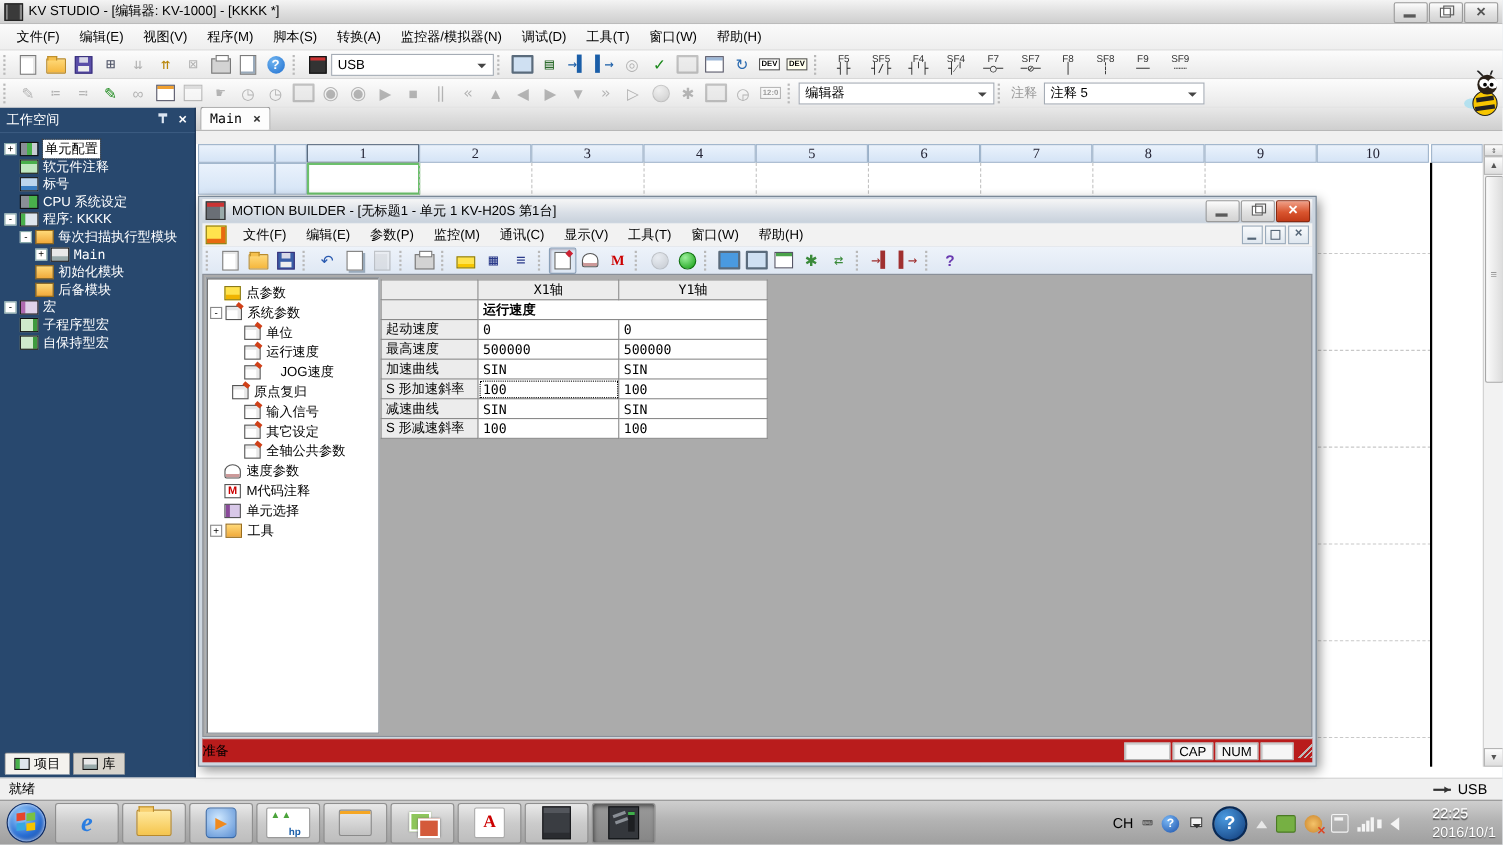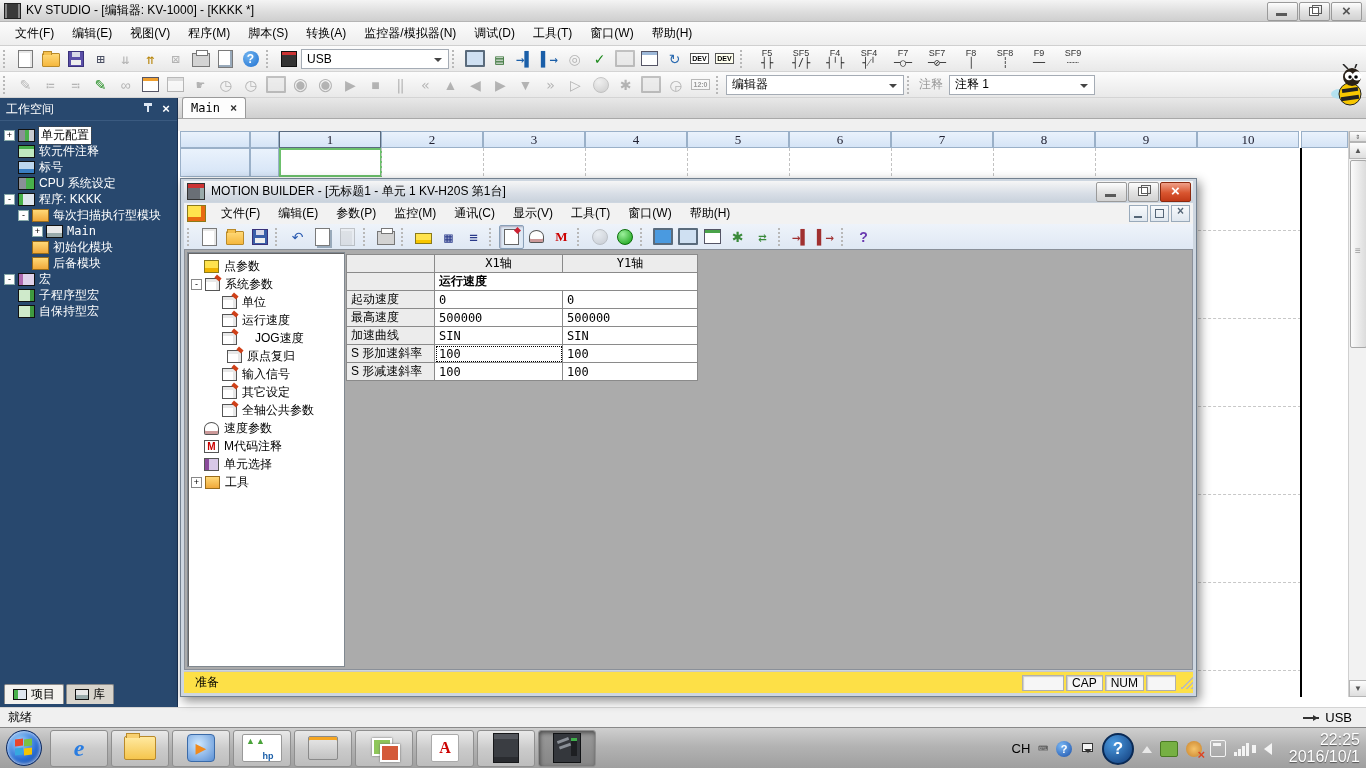--- a/index.html
+++ b/index.html
@@ -157,22 +157,22 @@
 
   
   .mtable{position:absolute;left:161px;top:4px;border-collapse:collapse;background:#fff;
     font-family:"DejaVu Sans Mono",monospace;font-size:12px;}
   .mtable td,.mtable th{border:1px solid #8a8a8a;padding:0 4px;height:15px;font-weight:normal;white-space:nowrap;box-sizing:border-box;}
   .mtable .lab{background:#ececec;width:88px;font-family:"Liberation Sans",sans-serif;}
   .mtable .hx{width:128px;background:#ececec;text-align:center;}
   .mtable .hy{width:135px;background:#ececec;text-align:center;}
   .mtable .sec{font-weight:bold;font-family:"Liberation Sans",sans-serif;}
   .mtable .cursor{outline:1px dotted #000;outline-offset:-2px;}
-  .mb-status{position:absolute;left:3px;bottom:3px;right:3px;height:21px;background:#fde047;border-top:1px solid #c8c8c8;
-    display:flex;align-items:center;padding-left:11px;margin-top:28px;}
+  .mb-status{position:absolute;left:3px;bottom:3px;right:3px;height:21px;background:#b91c1c;border-top:1px solid #c8c8c8;
+    display:flex;align-items:center;padding-left:0;margin-top:28px;}
   .st-box{height:16px;border:1px solid #b0b0b0;box-shadow:inset 1px 1px 1px #ccc;background:#f6f6f6;
     display:flex;align-items:center;justify-content:center;margin-left:2px;padding:0 5px;box-sizing:border-box;}
   .gripper{width:13px;height:13px;margin-left:4px;background:
     linear-gradient(135deg,transparent 50%,#bbb 50%,#bbb 58%,transparent 58%,transparent 70%,#bbb 70%,#bbb 78%,transparent 78%,transparent 90%,#bbb 90%);}
 
   
   .kv-status{left:0;top:707px;width:1366px;height:20px;background:#f0f0f0;border-top:1px solid #d4d4d4;
     display:flex;align-items:center;padding:0 8px;box-sizing:border-box;}
   .usb-ind{position:absolute;right:14px;display:flex;align-items:center;font-size:13px;}
   .usb-glyph{width:18px;height:12px;position:relative;margin-right:4px;}
@@ -223,21 +223,21 @@
   .tri-up{width:0;height:0;border:5px solid transparent;border-bottom:7px solid #e8e8e8;margin-top:-4px;}
   .nvid{width:16px;height:14px;background:#76b043;border-radius:2px;border:1px solid #4a7a24;}
   .globx{width:16px;height:16px;border-radius:50%;background:radial-gradient(#f5c36a,#c9822a);position:relative;}
   .globx::after{content:"×";position:absolute;right:-3px;bottom:-5px;color:#d42;font-weight:bold;font-size:13px;}
   .actc{width:14px;height:15px;border:1px solid #f4f4f4;border-radius:2px;position:relative;}
   .actc::before{content:"";position:absolute;left:2px;top:2px;width:8px;height:3px;background:#f4f4f4;}
   .sigbars{display:flex;align-items:flex-end;height:14px;}
   .sigbars i{width:3px;background:#f4f4f4;margin-right:1px;}
   .spk{width:0;height:0;border:6px solid transparent;border-right:8px solid #f4f4f4;position:relative;}
   .spk::before{content:"";position:absolute;left:-12px;top:-4px;width:4px;height:8px;background:#f4f4f4;}
-  .clock{position:absolute;right:6px;top:3px;text-align:right;color:#fff;font-size:16px;line-height:17px;text-shadow:0 1px 1px #555;}
+  .clock{position:absolute;right:6px;top:3px;color:#fff;font-size:13px;line-height:17px;text-shadow:0 1px 1px #555;}
 </style>
 </head>
 <body>
 
 <div class="abs kv-titlebar">
   <span class="app-ico"></span>
   <span class="title">KV STUDIO - [编辑器: KV-1000] - [KKKK *]</span>
   <span class="cap-btns">
     <span class="cap-btn min"></span>
     <span class="cap-btn restore"></span>
@@ -461,21 +461,21 @@
   <span class="tbtn dis">
       <span class="i-dev">12:0</span>
     </span>
   <span class="grip"></span>
   <span class="combo" style="width:178px;">
       <span>编辑器</span>
     </span>
   <span class="grip"></span>
   <span style="color:#9a9a9a;margin:0 6px 0 2px;">注释</span>
   <span class="combo" style="width:146px;">
-      <span>注释 1</span>
+      <span>注释 5</span>
     </span>
 </div>
 
 <div class="abs editor"></div>
 <div class="abs tabstrip">
   <span class="etab">
     <span>Main</span>
     <span class="x">×</span>
   </span>
 </div>
@@ -752,21 +752,21 @@
           <span class="mb-label">单位</span>
         </div>
       <div class="mb-item" style="padding-left:34px;">
           <span class="pic pi-sheet"></span>
           <span class="mb-label">运行速度</span>
         </div>
       <div class="mb-item" style="padding-left:34px;gap:13px;">
           <span class="pic pi-sheet"></span>
           <span class="mb-label">JOG速度</span>
         </div>
-      <div class="mb-item" style="padding-left:23px;margin-left:16px;">
+      <div class="mb-item" style="padding-left:23px;">
           <span class="pic pi-sheet"></span>
           <span class="mb-label">原点复归</span>
         </div>
       <div class="mb-item" style="padding-left:34px;">
           <span class="pic pi-sheet"></span>
           <span class="mb-label">输入信号</span>
         </div>
       <div class="mb-item" style="padding-left:34px;">
           <span class="pic pi-sheet"></span>
           <span class="mb-label">其它设定</span>
@@ -818,20 +818,25 @@
         <td class="lab">加速曲线</td>
         <td>SIN</td>
         <td>SIN</td>
       </tr>
       <tr>
         <td class="lab">S 形加速斜率</td>
         <td class="cursor">100</td>
         <td>100</td>
       </tr>
       <tr>
+        <td class="lab">减速曲线</td>
+        <td>SIN</td>
+        <td>SIN</td>
+      </tr>
+      <tr>
         <td class="lab">S 形减速斜率</td>
         <td>100</td>
         <td>100</td>
       </tr>
     </tbody>
       </table>
   </div>
   <div class="mb-status">
     <span>准备</span>
     <span style="flex:1"></span>

